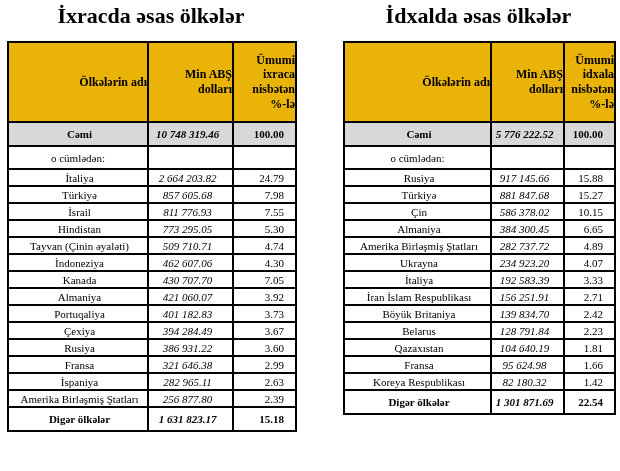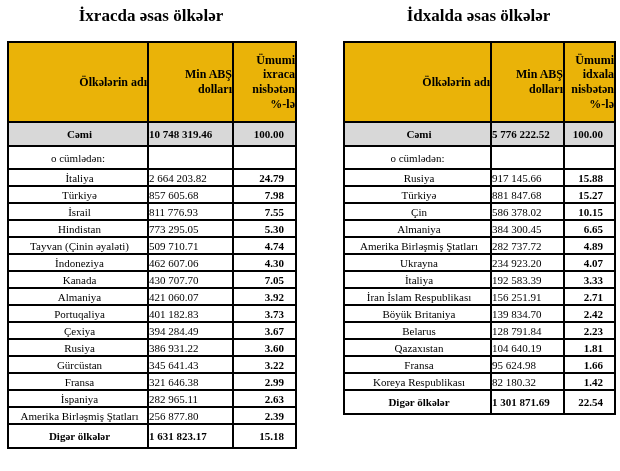--- a/index.html
+++ b/index.html
@@ -15,21 +15,21 @@
     height: 471px;
     background: #ffffff;
     overflow: hidden;
   }
   .tbl-wrap { position: absolute; top: 4px; }
   .tbl-wrap.left  { left: 7px;   width: 288px; }
   .tbl-wrap.right { left: 343px; width: 271px; }
   .tbl-title {
     text-align: center;
     font-weight: bold;
-    font-size: 17px;
+    font-size: 22px;
     line-height: 24px;
     margin: 0 0 13px 0;
   }
   table {
     border-collapse: collapse;
     width: 100%;
     table-layout: fixed;
   }
   th, td {
     border: 2px solid #000000;
@@ -51,22 +51,22 @@
   tr.total-row td {
     background: #d8d8d8;
     font-weight: bold;
     height: 22px;
   }
   tr.sub-row td { height: 21px; }
   tr.sub-row td.name { text-align: center; padding-left: 0; }
   tr.data-row td { height: 15px; }
   tr.other-row td { font-weight: bold; height: 22px; }
   td.name    { text-align: center;  padding-left: 3px; }
-  td.value   { text-align: left; padding-right: 6px; }
-  td.percent { text-align: right; padding-right: 11px; font-weight: bold; }
+  td.value   { text-align: center; padding-right: 6px; font-style: italic; }
+  td.percent { text-align: right; padding-right: 11px; }
   col.c-name-l  { width: 140px; }
   col.c-val-l   { width: 85px; }
   col.c-pct-l   { width: 63px; }
   col.c-name-r  { width: 147px; }
   col.c-val-r   { width: 73px; }
   col.c-pct-r   { width: 51px; }
 </style>
 </head>
 <body>
 
@@ -147,25 +147,20 @@
             <td class="name">Çexiya</td>
             <td class="value">394 284.49</td>
             <td class="percent">3.67</td>
           </tr>
           <tr class="data-row">
             <td class="name">Rusiya</td>
             <td class="value">386 931.22</td>
             <td class="percent">3.60</td>
           </tr>
           <tr class="data-row">
-            <td class="name">Gürcüstan</td>
-            <td class="value">345 641.43</td>
-            <td class="percent">3.22</td>
-          </tr>
-          <tr class="data-row">
             <td class="name">Fransa</td>
             <td class="value">321 646.38</td>
             <td class="percent">2.99</td>
           </tr>
           <tr class="data-row">
             <td class="name">İspaniya</td>
             <td class="value">282 965.11</td>
             <td class="percent">2.63</td>
           </tr>
           <tr class="data-row">

